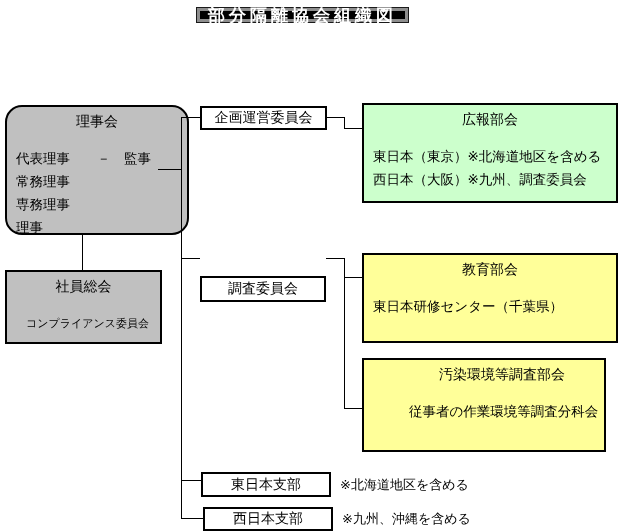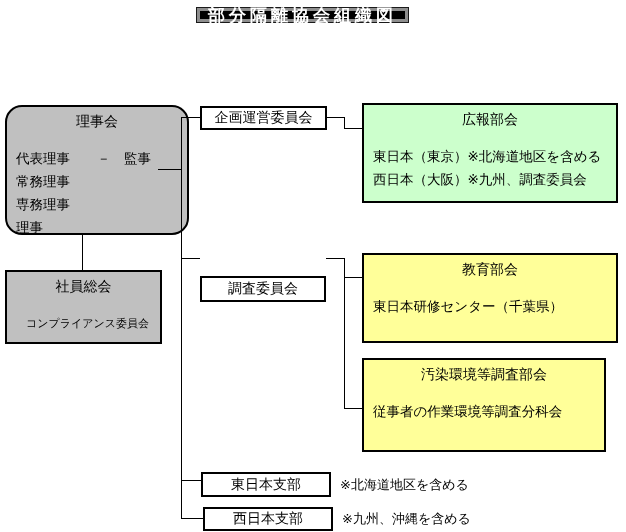--- a/index.html
+++ b/index.html
@@ -99,21 +99,21 @@
     <div class="box-title">広報部会</div>
     <div class="box-item">東日本（東京）※北海道地区を含める</div>
     <div class="box-item">西日本（大阪）※九州、調査委員会</div>
   </div>
 
   <div class="box yellow" style="left:362px;top:253px;width:256px;height:90px;">
     <div class="box-title">教育部会</div>
     <div class="box-item">東日本研修センター（千葉県）</div>
   </div>
 
-  <div class="box yellow" style="left:362px;top:358px;width:244px;height:94px;">
+  <div class="box yellow" style="left:362px;top:358px;width:244px;height:94px;padding-left:36px;">
     <div class="box-title">汚染環境等調査部会</div>
     <div class="box-item">従事者の作業環境等調査分科会</div>
   </div>
 
   <div class="line" style="left:181px;top:117px;width:1px;height:402px;"></div>
   <div class="line" style="left:181px;top:117px;width:19px;height:1px;"></div>
   <div class="line" style="left:158px;top:169px;width:24px;height:1px;"></div>
   <div class="line" style="left:181px;top:258px;width:19px;height:1px;"></div>
   <div class="line" style="left:181px;top:480px;width:20px;height:1px;"></div>
   <div class="line" style="left:181px;top:518px;width:22px;height:1px;"></div>

